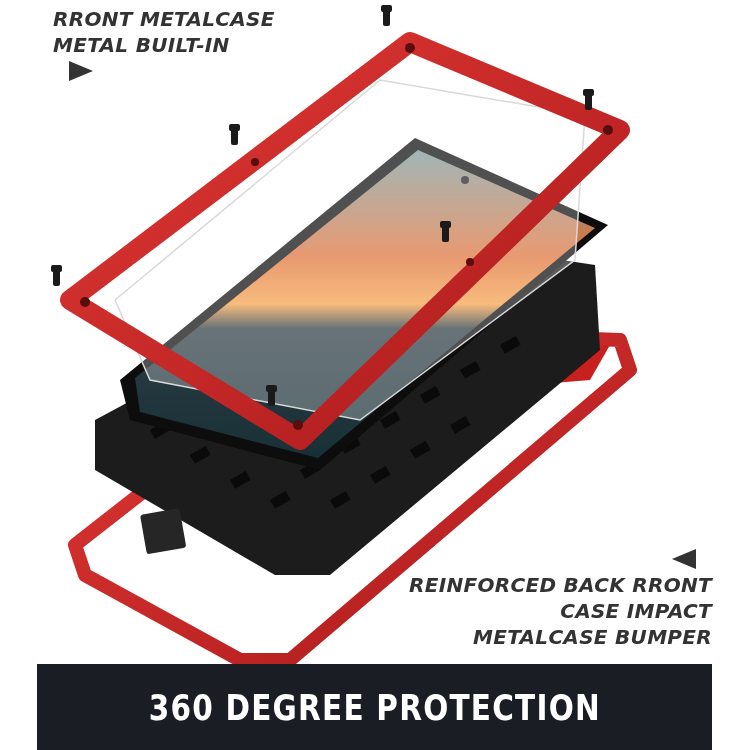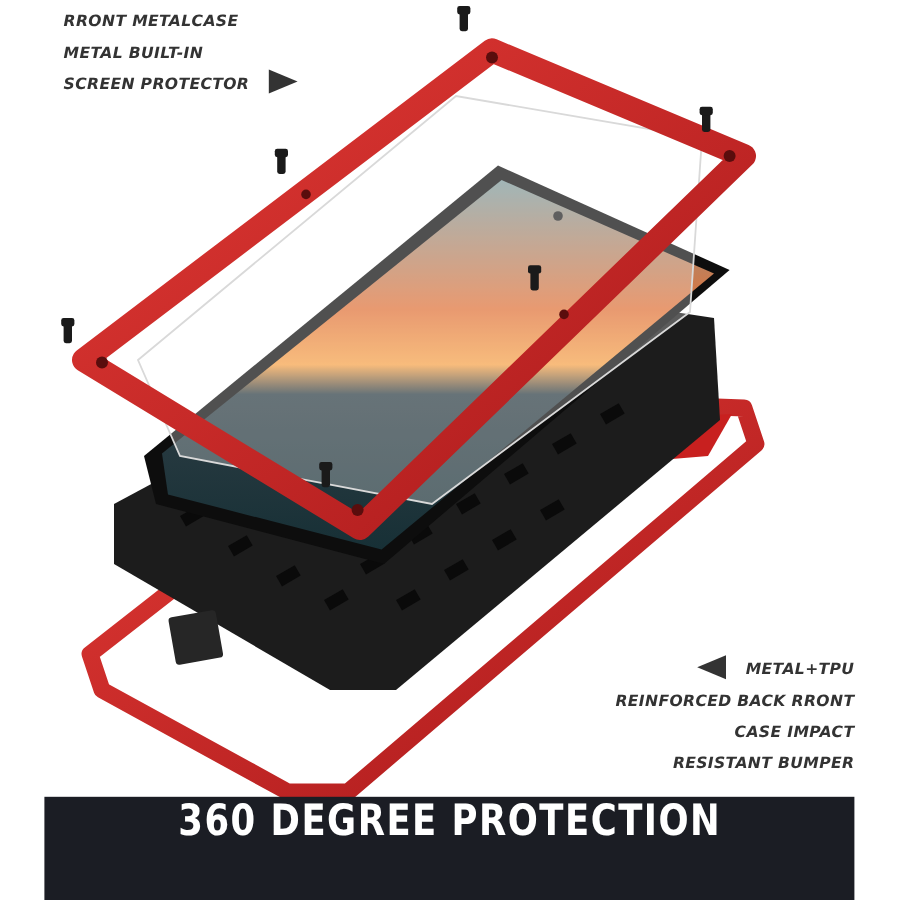--- a/index.html
+++ b/index.html
@@ -1,25 +1,25 @@
 <!DOCTYPE html>
 <html><head>
   <meta charset="utf-8">
   <style>
     html, body { margin:0; padding:0; }
     body { width:750px; height:750px; background:#ffffff; position:relative; overflow:hidden; font-family:"DejaVu Sans", sans-serif; }
-    .callout { position:absolute; color:#333333; font-weight:bold; font-style:italic; font-size:13px; line-height:26px; letter-spacing:0.3px; }
+    .callout { position:absolute; color:#333333; font-weight:bold; font-style:italic; font-size:20px; line-height:26px; letter-spacing:0.3px; }
     .callout-top { left:53px; top:6px; text-align:left; }
     .callout-bottom { right:38px; top:546px; text-align:right; }
     .callout .line { display:block; white-space:nowrap; }
     .arrow { display:inline-block; width:0; height:0; vertical-align:middle; }
     .arrow-right { border-top:10px solid transparent; border-bottom:10px solid transparent; border-left:24px solid #333333; margin-left:16px; margin-top:-4px; }
     .arrow-left { border-top:10px solid transparent; border-bottom:10px solid transparent; border-right:24px solid #333333; margin-right:16px; margin-top:-4px; }
     .product { position:absolute; left:0; top:0; width:750px; height:670px; }
-    .banner { position:absolute; left:37px; top:664px; width:675px; height:86px; background:#1b1d24; display:flex; justify-content:center; }
+    .banner { position:absolute; left:37px; top:664px; width:675px; height:86px; background:#1b1d24; display:flex; align-items:center; justify-content:center; }
     .banner-text { color:#ffffff; font-family:"DejaVu Sans", sans-serif; font-weight:bold; font-size:36px; letter-spacing:1.5px; transform:scaleX(0.82); white-space:nowrap; }
   </style>
 </head>
 <body>
 
 <svg class="product" viewBox="0 0 750 670" xmlns="http://www.w3.org/2000/svg">
   <defs>
     <linearGradient id="sky" x1="0" y1="0" x2="0" y2="1">
       <stop offset="0" stop-color="#7d9a9c"></stop>
       <stop offset="0.35" stop-color="#e0733a"></stop>
@@ -93,25 +93,25 @@
     <rect x="53" y="266" width="7" height="20" rx="2"></rect>
       <rect x="51" y="265" width="11" height="7" rx="2"></rect>
     <rect x="268" y="386" width="7" height="20" rx="2"></rect>
       <rect x="266" y="385" width="11" height="7" rx="2"></rect>
   </g>
 </svg>
 
 <div class="callout callout-top">
   <span class="line">RRONT METALCASE</span>
   <span class="line">METAL BUILT-IN</span>
-  <span class="line"><span>SCREEN PROTECTOR</span><span class="arrow arrow-right"></span></span>
+  <span class="line"><span class="arrow arrow-right"></span></span>
 </div>
 
 <div class="callout callout-bottom">
-  <span class="line"><span class="arrow arrow-left"></span><span>METAL+TPU</span></span>
+  <span class="line"><span class="arrow arrow-left"></span></span>
   <span class="line">REINFORCED BACK RRONT</span>
   <span class="line">CASE IMPACT</span>
-  <span class="line">RESISTANT BUMPER</span>
+  <span class="line">METALCASE BUMPER</span>
 </div>
 
 <div class="banner">
   <span class="banner-text">360 DEGREE PROTECTION</span>
 </div>
 
 </body></html>

